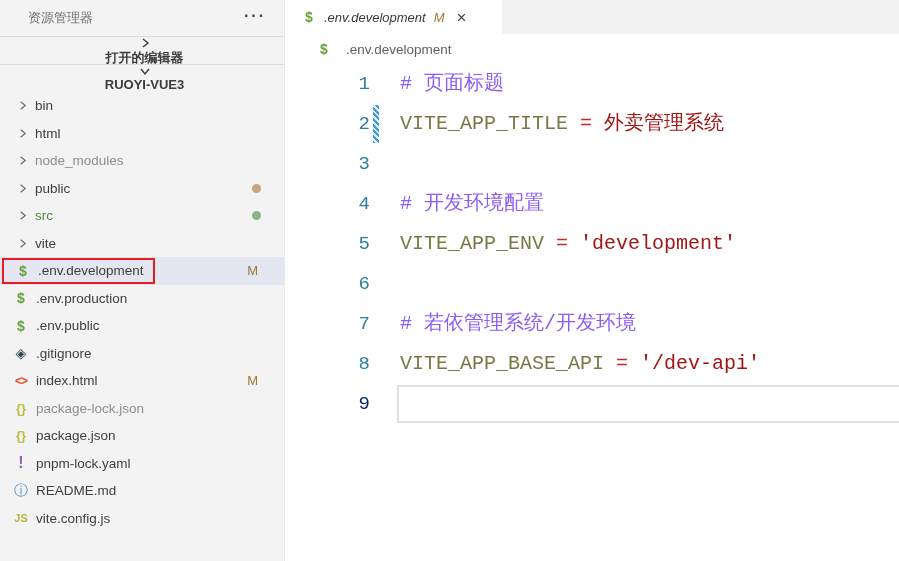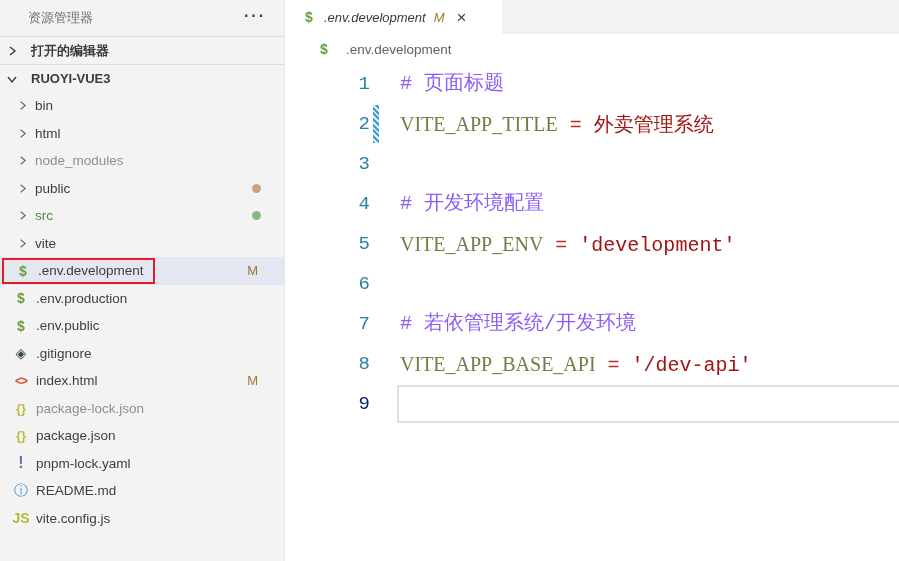--- a/index.html
+++ b/index.html
@@ -7,41 +7,41 @@
   body { font-family: "Liberation Sans", "DejaVu Sans", sans-serif; background:#fff; }
   .app { position:relative; width:899px; height:561px; background:#fff; overflow:hidden; }
 
   
   .sidebar { position:absolute; left:0; top:0; width:285px; height:561px;
              background:#f3f3f3; border-right:1px solid #e7e7e7; }
   .sb-title { position:relative; height:36px; display:flex; align-items:center;
               padding-left:28px; color:#6f6f6f; font-size:13px; }
   .sb-more { position:absolute; right:18px; top:4px; color:#424242; font-size:16px;
              font-weight:bold; letter-spacing:2px; cursor:pointer; line-height:24px; }
-  .sb-section { height:28px; display:flex; align-items:center; gap:12px;
+  .sb-section { height:28px; display:flex; align-items:center; gap:0;
                 padding-left:5px; border-top:1px solid #ddd;
-                font-size:13px; font-weight:bold; color:#3b3b3b; cursor:pointer; }
+                font-size:13px; font-weight:bold; color:#3b3b3b; cursor:pointer;flex-direction:column; }
   .sb-section .chev { display:inline-flex; width:14px; justify-content:center; }
 
   .tree { }
   .tree-row { position:relative; height:27.5px; display:flex; align-items:center;
               font-size:13.5px; color:#3e3e3e; cursor:pointer; }
   .tree-row.folder { padding-left:14px; }
   .tree-row.file   { padding-left:12px; }
   .tree-row.selected { background:#e4e6f1; }
   .tree-row .chev { display:inline-flex; width:16px; justify-content:center; margin-right:5px; }
   .ficon { display:inline-flex; width:18px; justify-content:center; align-items:center;
            margin-right:6px; font-weight:bold; flex:0 0 18px; }
   .dollar-icon  { color:#67a03a; font-size:14px; }
   .git-icon     { color:#37474f; font-size:14px; font-weight:normal; }
   .html-icon    { color:#dd4b25; font-size:12px; letter-spacing:-1px; }
   .braces-icon  { color:#bcbc3f; font-size:13px; }
   .exclaim-icon { color:#8f63b0; font-size:16px; }
   .info-icon    { color:#3e8fc9; font-size:14px; font-weight:normal; }
-  .js-icon      { color:#b7b73b; font-size:14px;text-align:center; }
+  .js-icon      { color:#b7b73b; font-size:11px;text-align:center; }
   .lbl { white-space:nowrap; }
   .lbl.muted { color:#8e8e90; }
   .lbl.st-modified { color:#404040; }
   .lbl.st-added { color:#4d8a3d; }
   .spacer { flex:1; }
   .badge-m { color:#9c7a36; font-size:13px; margin-right:26px; }
   .badge-dot { width:9px; height:9px; border-radius:50%; margin-right:23px; }
   .badge-dot.modified { background:#c7a67f; }
   .badge-dot.added { background:#87b788; }
   .annotation { display:inline-flex; align-items:center; height:26px;
@@ -63,21 +63,21 @@
   .code { font-family:"Liberation Mono","DejaVu Sans Mono",monospace; }
   .code-line { position:relative; height:40px; }
   .num { position:absolute; left:0; top:0; width:85px; height:40px; line-height:40px;
          text-align:right; color:#2c7ea3; font-size:19px; }
   .num.active { color:#0b216f; }
   .gutter-marker { position:absolute; left:88px; top:1px; width:6px; height:38px;
     background:repeating-linear-gradient(45deg,#3f9bd8 0,#3f9bd8 2px,#ddeefc 2px,#ddeefc 4px); }
   .code-text { position:absolute; left:115px; top:0; height:40px; line-height:40px;
                font-size:20px; white-space:pre; }
   .tok-comment { color:#8b5cf6; }
-  .tok-key { color:#797946;font-family:Liberation Serif, serif; }
+  .tok-key { color:#797946; }
   .tok-op { color:#c02b2b; }
   .tok-str { color:#a31515; }
   .current-box { position:absolute; left:112px; right:-3px; top:1px; bottom:1px;
                  border:2px solid #e0e0e0; background:#fff; }
 </style>
 </head>
 <body>
 
 <div class="app">
 

